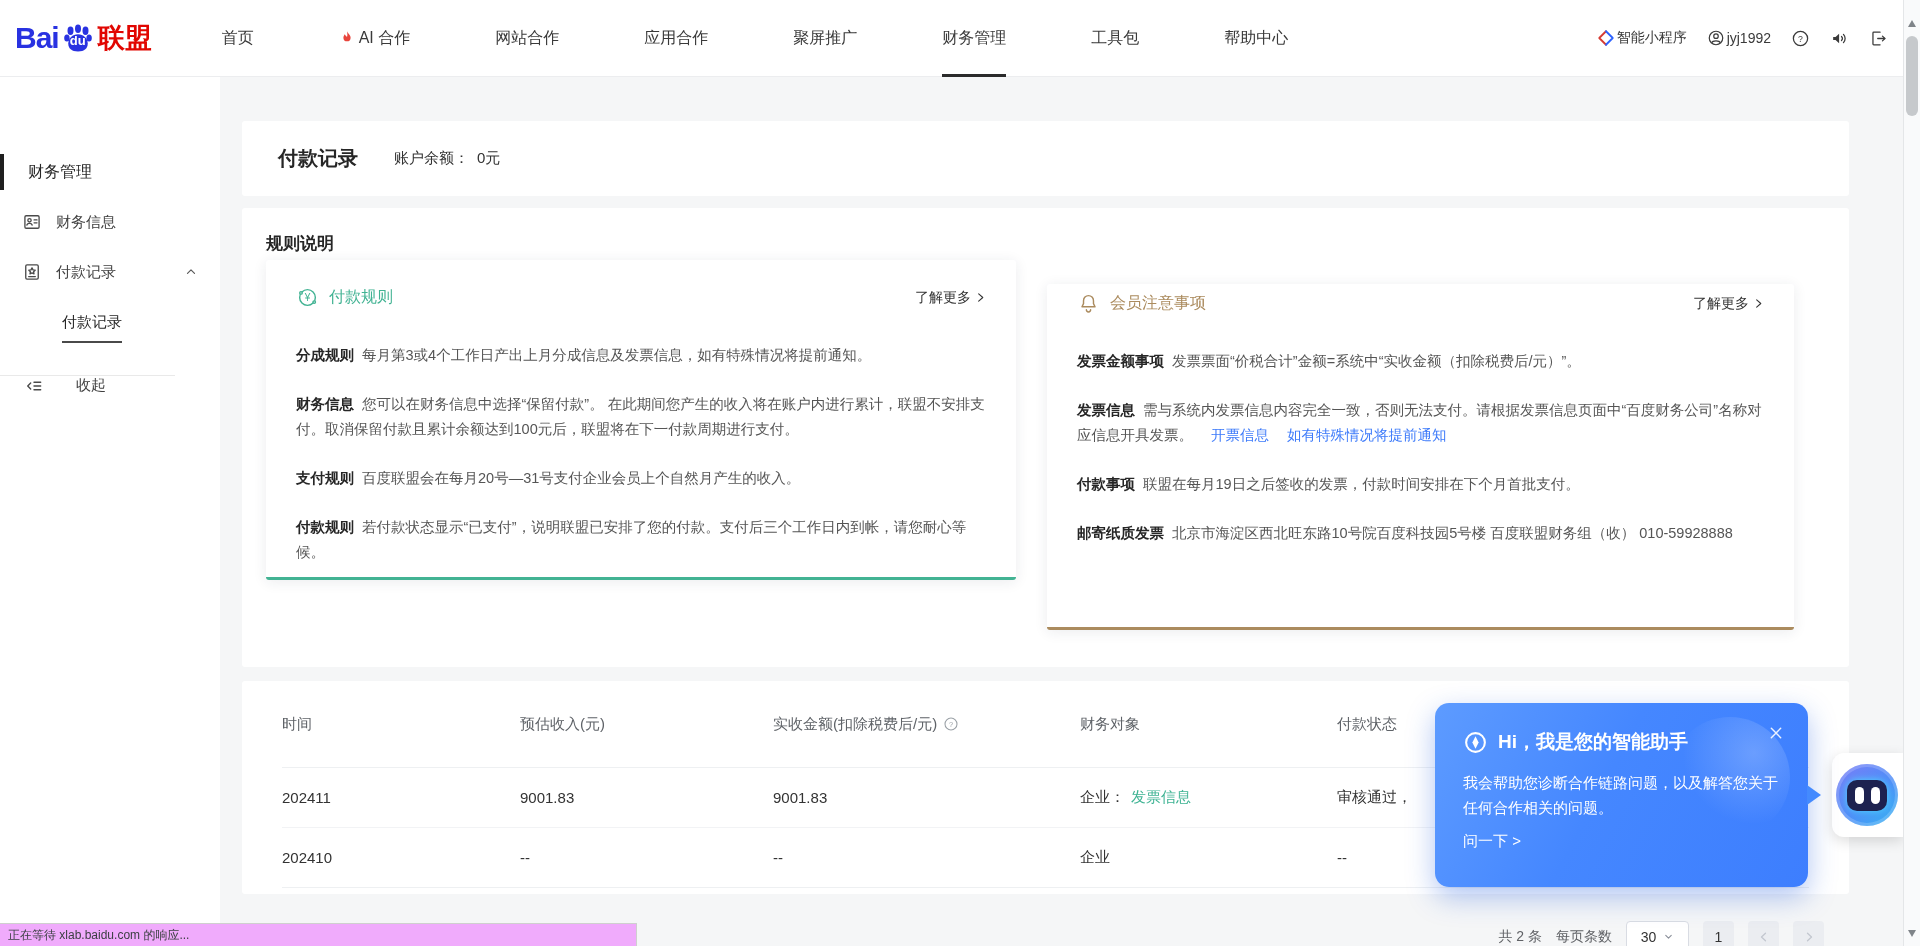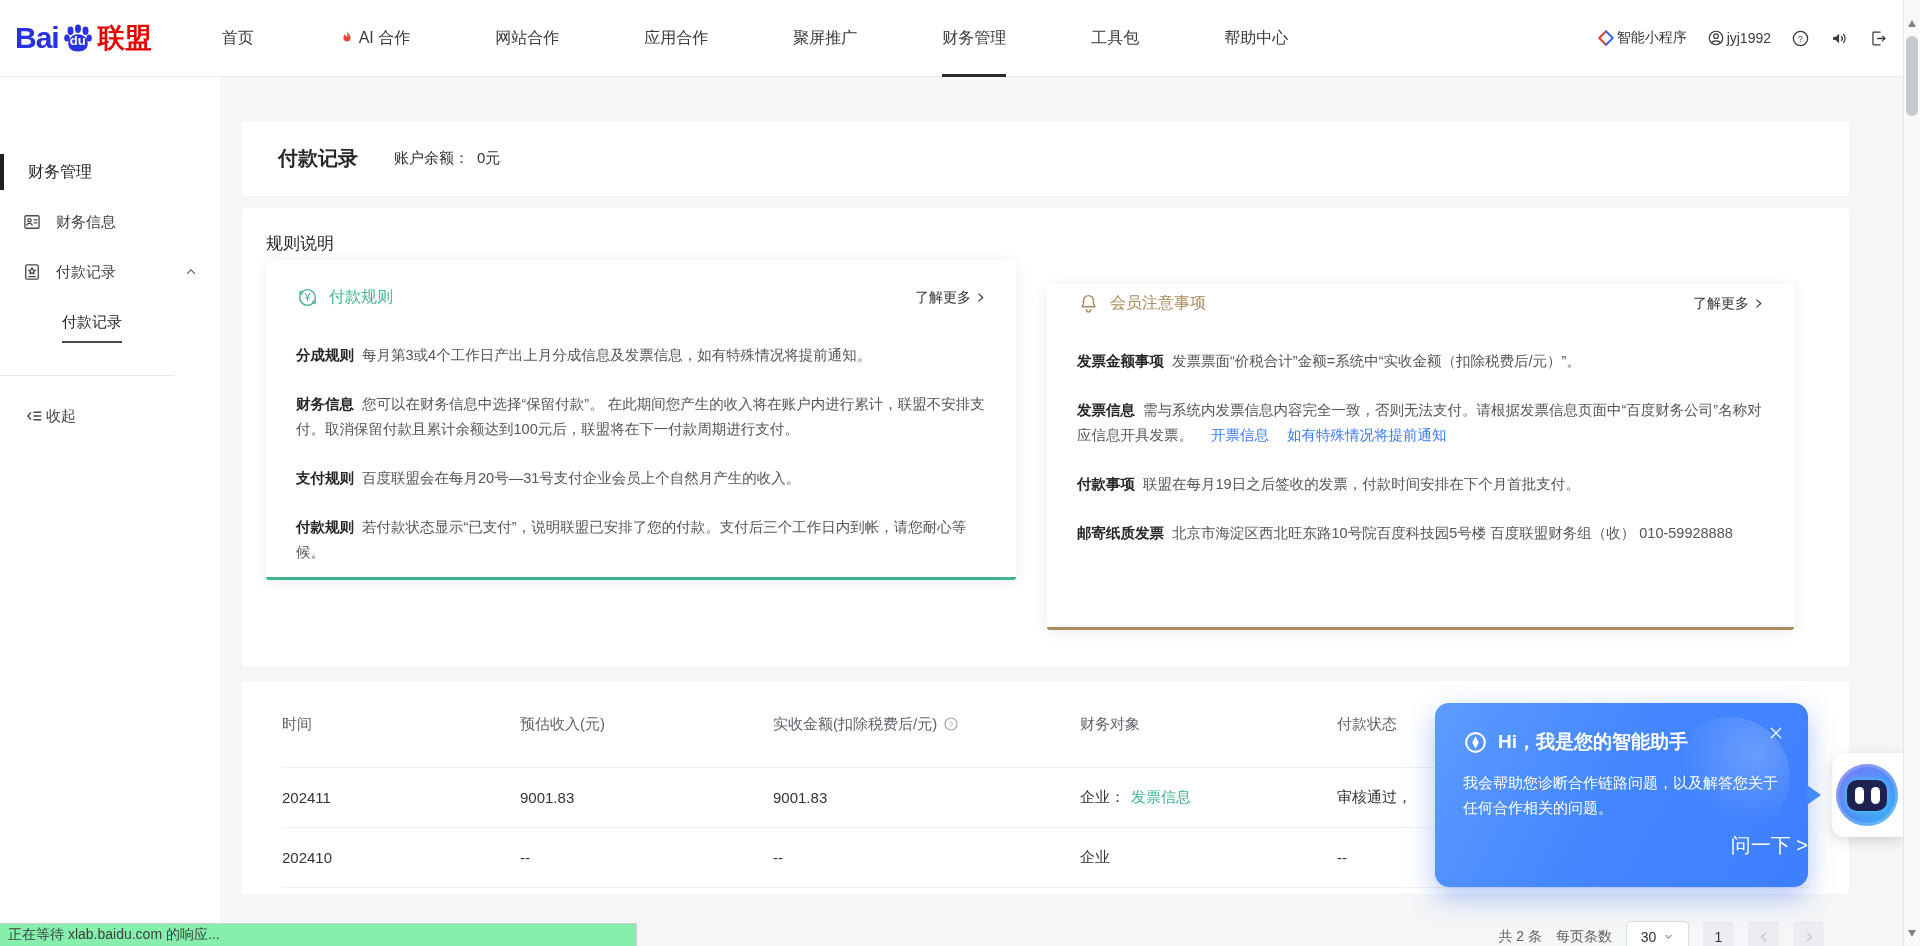--- a/index.html
+++ b/index.html
@@ -26,32 +26,32 @@
   .sidebar { position:absolute; left:0; top:77px; width:220px; bottom:0; background:#fff; padding-top:70px; z-index:5; }
   .side-section { position:relative; height:50px; display:flex; align-items:center; padding-left:28px;
     font-size:16px; color:#262626; }
   .side-section::before { content:""; position:absolute; left:0; top:7px; width:4px; height:36px; background:#1f1f1f; }
   .side-item { height:50px; display:flex; align-items:center; padding-left:22px; gap:14px; font-size:15px;
     color:#404040; cursor:pointer; position:relative; }
   .side-item .chev { position:absolute; right:22px; }
   .side-sub { height:50px; display:flex; align-items:center; padding-left:62px; font-size:15px; color:#262626; cursor:pointer; }
   .side-sub span { border-bottom:2px solid #4a4a4a; padding-bottom:9px; margin-bottom:-11px; }
   .side-divider { margin:28px 45px 0 0; border-top:1px solid #e9e9e9; }
-  .side-collapse { height:50px; display:flex; align-items:flex-end; padding-left:24px; gap:2px; font-size:15px; color:#404040; cursor:pointer; }
+  .side-collapse { height:50px; display:flex; align-items:flex-start; padding-left:24px; gap:32px; font-size:15px; color:#404040; cursor:pointer; }
 
   
   .main { position:absolute; left:220px; top:77px; right:17px; bottom:0; padding:44px 54px 0 22px; overflow:hidden; }
   .card { background:#fff; border-radius:3px; }
   .card-head { height:75px; display:flex; align-items:center; padding:0 36px; margin-bottom:12px; }
   .page-title { font-size:20px; font-weight:bold; color:#262626; }
   .balance { margin-left:36px; font-size:15px; color:#333; }
   .balance b { font-weight:normal; margin-left:8px; }
 
   .card-rules { height:459px; padding:26px 0 0 24px; overflow:hidden; }
-  .rules-title { font-size:17px; font-weight:normal; color:#262626; line-height:20px; }
+  .rules-title { font-size:17px; font-weight:bold; color:#262626; line-height:20px; }
   .rule-cols { display:flex; gap:31px; margin-top:6px; }
   .rule-card { background:#fff; border-radius:3px; box-shadow:0 2px 14px rgba(31,45,61,.09); padding:0 30px; overflow:hidden; }
   .rule-card.left { width:750px; height:320px; border-bottom:3px solid #42b393; padding-top:26px; }
   .rule-card.right { width:747px; height:346px; border-bottom:3px solid #ab8b5e; padding-top:8px; margin-top:24px; }
   .rule-head { display:flex; align-items:center; gap:10px; margin-bottom:34px; }
   .rule-head .rtitle { font-size:16px; }
   .rule-card.left .rtitle { color:#42b393; }
   .rule-card.right .rtitle { color:#ab8b5e; }
   .more { margin-left:auto; display:flex; align-items:center; gap:4px; font-size:14px; color:#333; cursor:pointer; }
   .rule-p { font-size:14.5px; line-height:25px; color:#555; margin-bottom:24px; }
@@ -81,36 +81,36 @@
     background:linear-gradient(118deg,#5d9bff 0%,#4587ff 45%,#3d7efe 100%);
     box-shadow:0 10px 28px rgba(30,90,220,.35); color:#fff; z-index:50; }
   .assistant::before { content:""; position:absolute; right:18px; top:14px; width:120px; height:120px;
     background:radial-gradient(circle at 70% 30%, rgba(255,255,255,.22), rgba(255,255,255,0) 60%); border-radius:50%; }
   .assistant .arrow { position:absolute; right:-13px; top:82px; width:0; height:0;
     border-top:10px solid transparent; border-bottom:10px solid transparent; border-left:14px solid #448afe; }
   .as-head { display:flex; align-items:center; gap:10px; padding:26px 24px 0 28px; }
   .as-title { font-size:19px; font-weight:bold; }
   .as-close { position:absolute; top:22px; right:24px; cursor:pointer; opacity:.9; }
   .as-body { padding:15px 30px 0 28px; font-size:15px; line-height:25px; }
-  .as-action { padding:12px 0 0 28px; font-size:20px; cursor:pointer;text-align:right; }
+  .as-action { padding:12px 0 0 28px; font-size:15px; cursor:pointer; }
 
   .robot-dock { position:absolute; left:1832px; top:753px; width:71px; height:84px; background:#fff;
     border-radius:12px 0 0 12px; box-shadow:0 4px 14px rgba(0,0,0,.14); z-index:45; }
   .robot { position:absolute; left:4px; top:11px; width:62px; height:62px; border-radius:50%;
     background:linear-gradient(140deg,#7b7ef7 0%,#4f8ef8 55%,#35b5f2 100%);
     display:flex; align-items:center; justify-content:center; cursor:pointer;
     box-shadow:inset 0 0 0 3px rgba(255,255,255,.18); }
   .robot .face { width:40px; height:31px; background:#1d2250; border-radius:10px;
     box-shadow:0 0 7px rgba(77,224,255,.9); display:flex; align-items:center; justify-content:center; gap:7px; }
   .robot .eye { width:9px; height:17px; background:#fff; border-radius:4.5px; }
 
   
-  .statusbar { position:absolute; left:0; bottom:0; width:637px; height:23px; background:#86efac;
+  .statusbar { position:absolute; left:0; bottom:0; width:637px; height:23px; background:#f0abfc;
     border:1px solid #cfcfcf; border-left:none; border-bottom:none; display:flex; align-items:center;
-    padding-left:8px; font-size:14px; color:#3c4043; z-index:60; }
+    padding-left:8px; font-size:12px; color:#3c4043; z-index:60; }
   .scrollbar { position:absolute; right:0; top:0; width:17px; height:946px; background:#f9fafb;
     border-left:1px solid #e4e6e8; z-index:70; }
   .sb-up { position:absolute; left:4px; top:20px; width:0; height:0;
     border-left:4.5px solid transparent; border-right:4.5px solid transparent; border-bottom:7px solid #7f8489; }
   .sb-thumb { position:absolute; left:2px; top:36px; width:12px; height:80px; background:#c6c9cc; border-radius:6px; }
   .sb-down { position:absolute; left:4px; bottom:9px; width:0; height:0;
     border-left:4.5px solid transparent; border-right:4.5px solid transparent; border-top:7px solid #7f8489; }
 </style>
 </head>
 <body>

